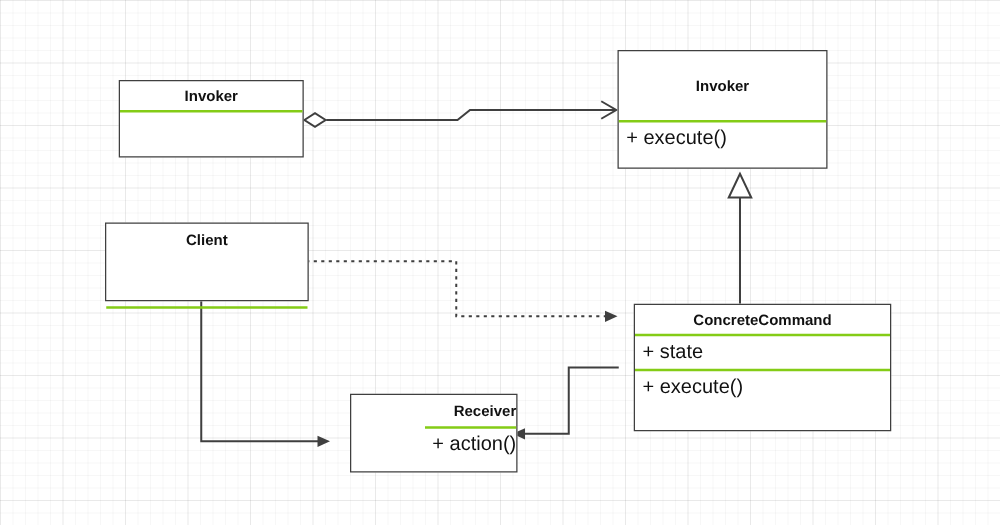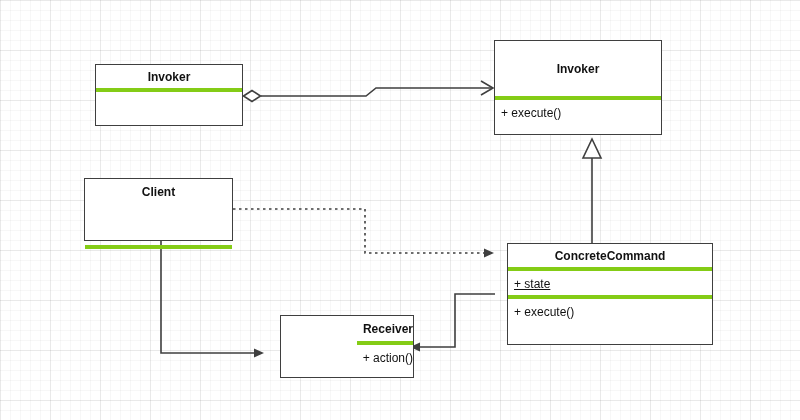--- a/index.html
+++ b/index.html
@@ -38,22 +38,22 @@
     font-weight: bold;
     font-size: 12px;
     color: #111111;
     text-align: center;
     display: flex;
     align-items: center;
     justify-content: center;
     flex: 0 0 auto;
   }
   .uml-section {
-    border-top: 4px solid #84cc16;
-    font-size: 12px;
+    border-top: 2px solid #84cc16;
+    font-size: 16px;
     color: #111111;
     padding: 6px 0 0 6px;
     box-sizing: border-box;
     flex: 0 0 auto;
   }
   .uml-member { white-space: nowrap; line-height: 14px; }
   .spacer { flex: 1 1 auto; }
 </style>
 </head>
 <body>
@@ -98,35 +98,35 @@
     <div class="uml-section spacer"></div>
   </div>
 
   <div class="uml-class" style="left:494px; top:40px; width:168px; height:95px;">
     <div class="uml-title" style="height:55px;">Invoker</div>
     <div class="uml-section spacer">
       <div class="uml-member">+ execute()</div>
     </div>
   </div>
 
-  <div class="uml-class" style="left:84px; top:178px; width:149px; height:63px;gap:40px;">
+  <div class="uml-class" style="left:84px; top:178px; width:163px; height:63px;gap:40px;">
     <div class="uml-title" style="height:26px;">Client</div>
     <div class="uml-section spacer"></div>
   </div>
 
   <div class="uml-class" style="left:280px; top:315px; width:134px; height:63px;align-items:flex-end;">
     <div class="uml-title" style="height:25px;">Receiver</div>
     <div class="uml-section spacer">
       <div class="uml-member">+ action()</div>
     </div>
   </div>
 
   <div class="uml-class" style="left:507px; top:243px; width:206px; height:102px;">
     <div class="uml-title" style="height:23px;">ConcreteCommand</div>
-    <div class="uml-section" style="height:28px;text-decoration:underline;">
+    <div class="uml-section" style="height:28px;">
       <div class="uml-member">+ state</div>
     </div>
     <div class="uml-section spacer">
       <div class="uml-member">+ execute()</div>
     </div>
   </div>
 
 </div>
 
 </body></html>

